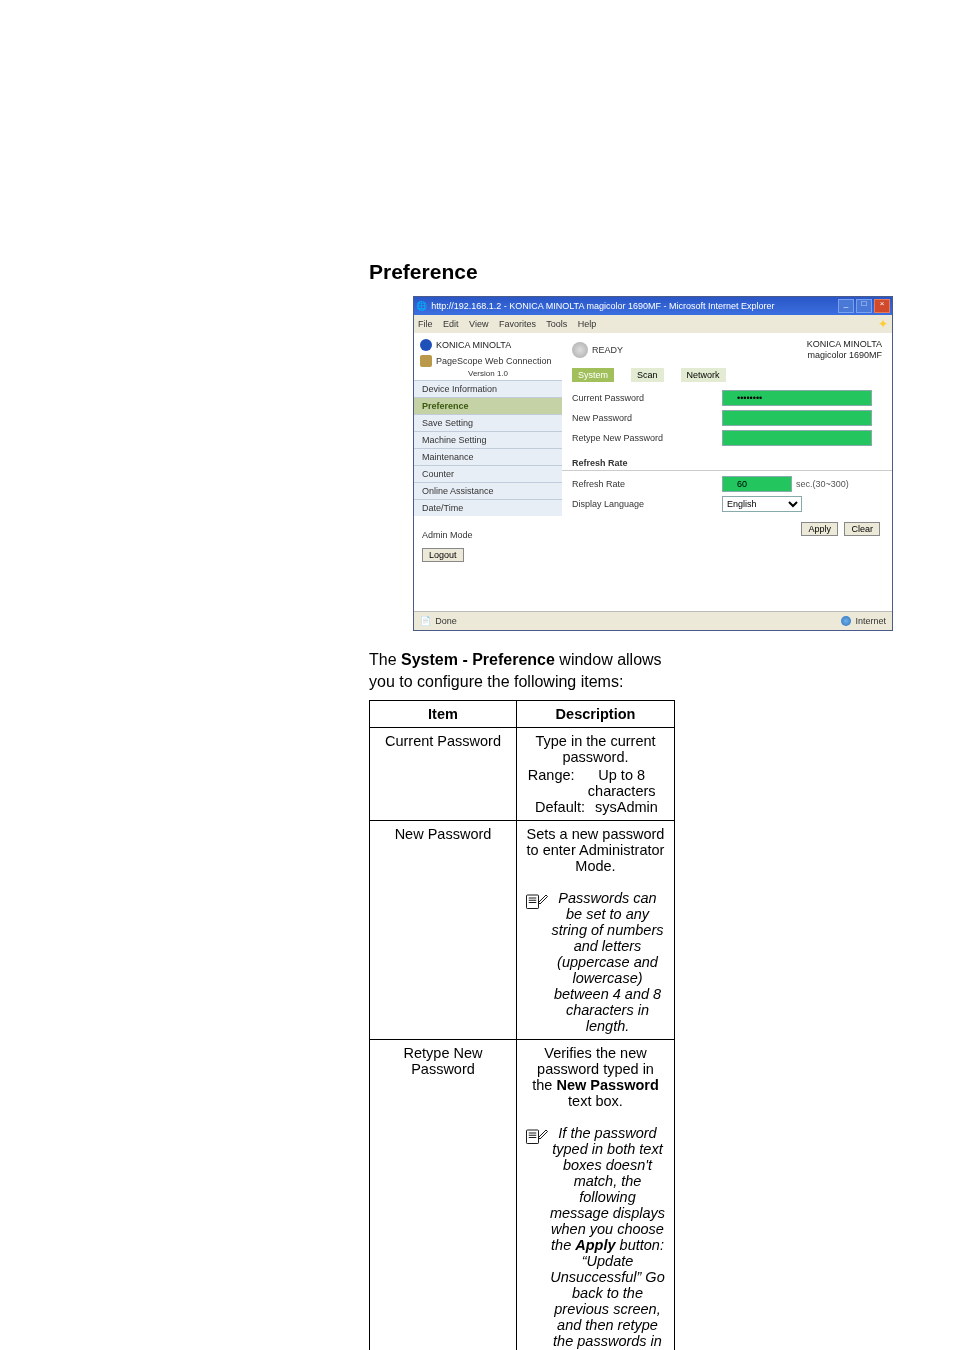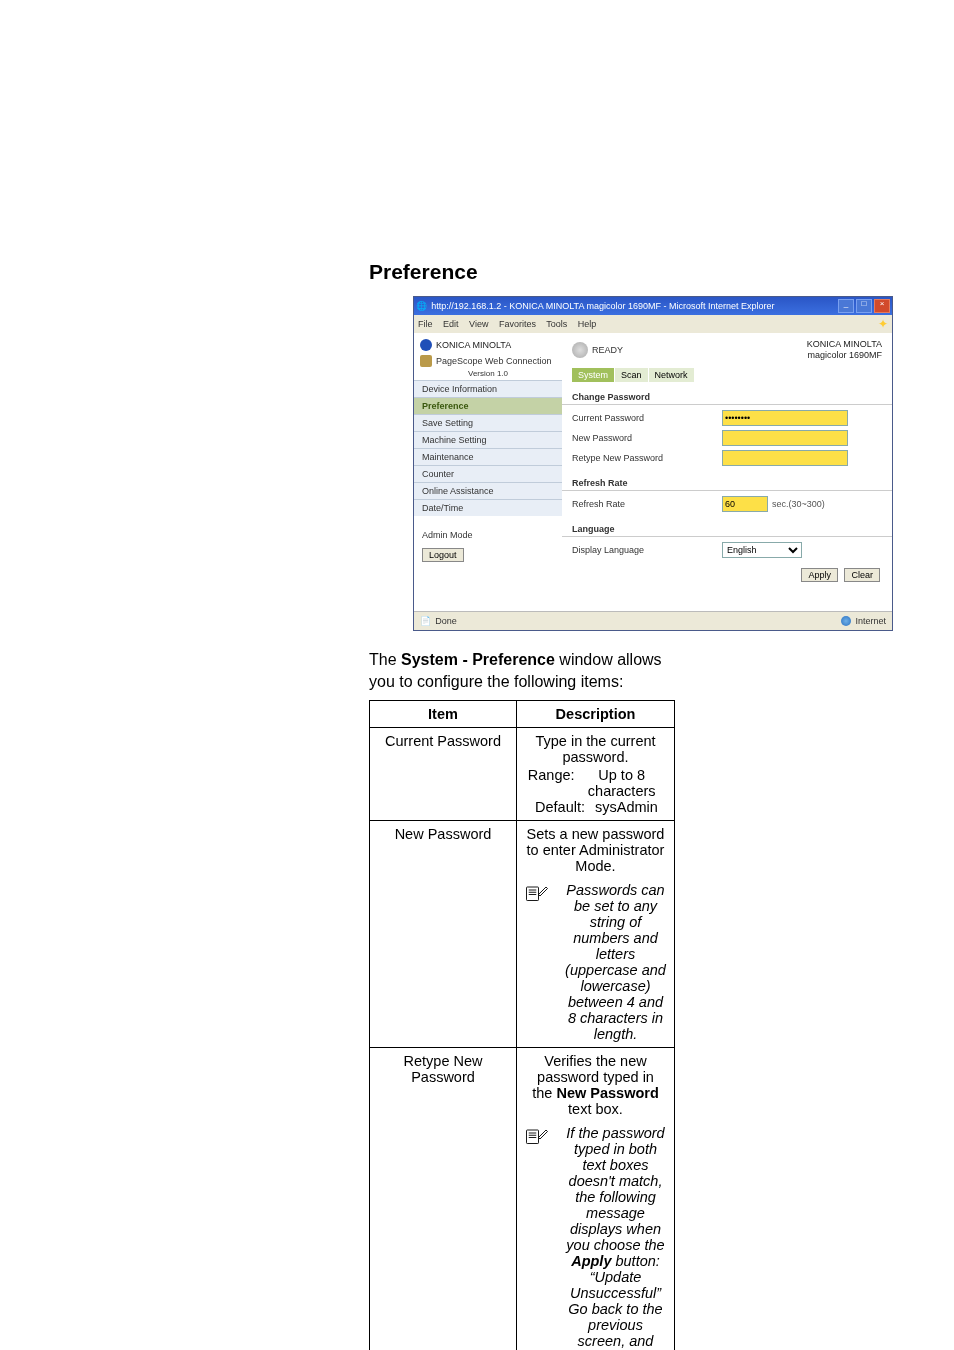--- a/index.html
+++ b/index.html
@@ -69,39 +69,39 @@
   .ie-nav-item { padding: 3px 8px; border-top:1px solid #c0ccda; background:#e8eef6; color:#333; }
   .ie-nav-item.active { background:#c4d2a6; color:#3a580e; font-weight:bold;}
   .ie-nav-item.first { border-top:1px solid #c0ccda;}
   .ie-admin { padding: 14px 8px 4px 8px; color:#333;}
   .ie-logout-btn { margin: 4px 8px; font-size:9px; padding:1px 6px; background:#ece9d8; border:1px solid #888; display:inline-block;}
   .ie-main { flex:1; font-size:9px; position:relative; }
   .ie-status { display:flex; justify-content:space-between; padding:6px 10px 2px 10px; }
   .ie-status-left { display:flex; align-items:center; gap:4px; color:#333;justify-content:center;}
   .ie-status-icon { width:16px; height:16px; background: radial-gradient(#ddd,#aaa); border-radius:50%;}
   .ie-status-right { text-align:right; color:#222; line-height:1.25;}
-  .ie-tabs { display:flex; gap:1px; padding: 4px 10px 6px 10px; }
+  .ie-tabs { display:flex; gap:17px; padding: 4px 10px 6px 10px; }
   .ie-tab { padding: 2px 6px; background:#e3ecd3; color:#000; }
   .ie-tab.active { background:#a1c05c; color:#fff; }
   .ie-section-title { padding: 4px 10px 2px 10px; font-weight:bold; color:#333; border-bottom:1px solid #ccc; margin-bottom:3px;}
   .ie-row { display:flex; padding:2px 10px; align-items:center; color:#333;}
   .ie-row-label { width: 150px; }
-  .ie-input { border:1px solid #8aa; height:14px; width:120px; font-size:9px; padding:0 2px; background:#fde047;}
+  .ie-input { border:1px solid #8aa; height:14px; width:120px; font-size:9px; padding:0 14px; background:#22c55e;}
   .ie-select { border:1px solid #8aa; height:16px; width:80px; font-size:9px; background:#fff;}
   .ie-unit { color:#555; margin-left:4px;}
   .ie-apply-row { text-align:right; padding: 8px 12px;}
   .ie-small-btn { font-size:9px; padding:1px 6px; background:#ece9d8; border:1px solid #888; margin-left:4px;}
   .ie-status-bar { display:flex; justify-content:space-between; align-items:center; background:#ece9d8; border-top:1px solid #bbb; font-size:9px; height:18px; padding:0 6px; color:#333;}
   .ie-status-bar-right { display:flex; align-items:center; gap:4px; }
   .ie-globe { width:10px; height:10px; background: radial-gradient(#6fb0e8,#2a70c0); border-radius:50%; display:inline-block;}
   .intro-text { font-size: 16px; line-height: 1.35; margin: 14px 0 8px 0; }
   table.config-table { width: 100%; border-collapse: collapse; font-size: 14.5px; }
   table.config-table th, table.config-table td { border: 1px solid #000; vertical-align: top; padding: 5px 8px; text-align:center;}
   table.config-table th { font-weight: bold; }
-  .note { display:flex; gap:16px; align-items:flex-start; margin-top:8px; font-style: italic; }
+  .note { display:flex; gap:0; align-items:flex-start; margin-top:16px; font-style: italic; }
   .note-icon { flex:0 0 auto; margin-top:2px; }
   .note-icon svg { width:24px; height:18px; }
   .specs { margin-top:2px;}
   .specs-row { display:flex; }
   .specs-label { width:70px; }
   .footer-line { border-top: 1px solid #000; margin-top: 120px; padding-top: 4px; display:flex; justify-content:space-between; font-size:15.5px;}
 </style>
 </head>
 <body>
 
@@ -162,40 +162,38 @@
           <div class="ie-status-right">
             <div>KONICA MINOLTA</div>
             <div>magicolor 1690MF</div>
           </div>
         </div>
         <div class="ie-tabs">
           <div class="ie-tab active">System</div>
           <div class="ie-tab">Scan</div>
           <div class="ie-tab">Network</div>
         </div>
-        <div class="ie-section-title">Change Password</div>
         <div class="ie-row">
           <span class="ie-row-label">Current Password</span>
           <input class="ie-input" type="password" value="••••••••" style="">
         </div>
         <div class="ie-row">
           <span class="ie-row-label">New Password</span>
           <input class="ie-input" type="password" style="">
         </div>
         <div class="ie-row">
           <span class="ie-row-label">Retype New Password</span>
           <input class="ie-input" type="password" style="">
         </div>
         <div class="ie-section-title" style="margin-top:6px;">Refresh Rate</div>
         <div class="ie-row">
           <span class="ie-row-label">Refresh Rate</span>
           <input class="ie-input" style="width: 40px;" value="60">
           <span class="ie-unit">sec.(30~300)</span>
         </div>
-        <div class="ie-section-title" style="margin-top:6px;">Language</div>
         <div class="ie-row">
           <span class="ie-row-label">Display Language</span>
           <select class="ie-select">
             <option>English</option>
           </select>
         </div>
         <div class="ie-apply-row">
           <button class="ie-small-btn">Apply</button>
           <button class="ie-small-btn">Clear</button>
         </div>

